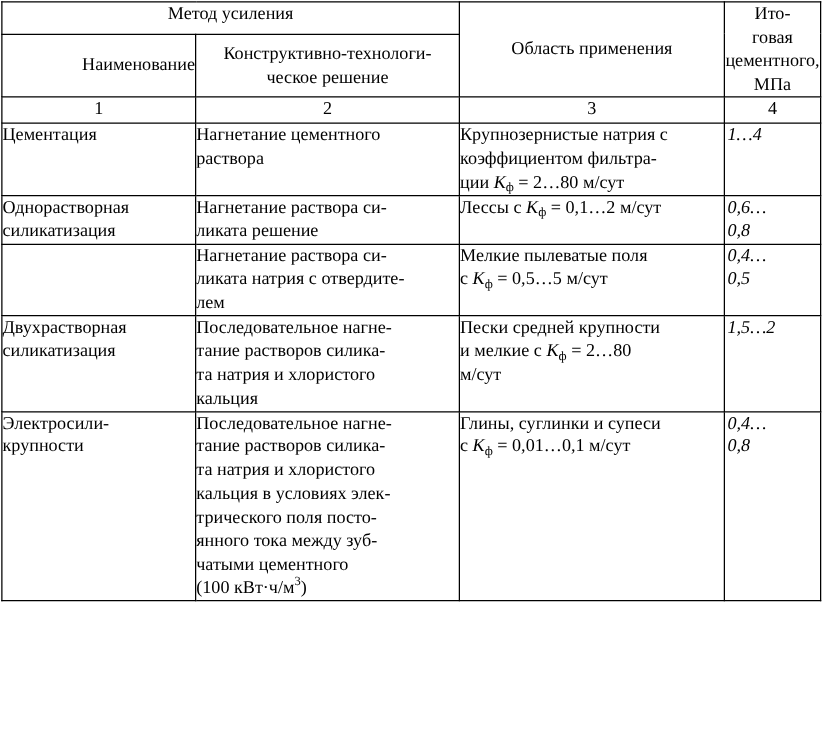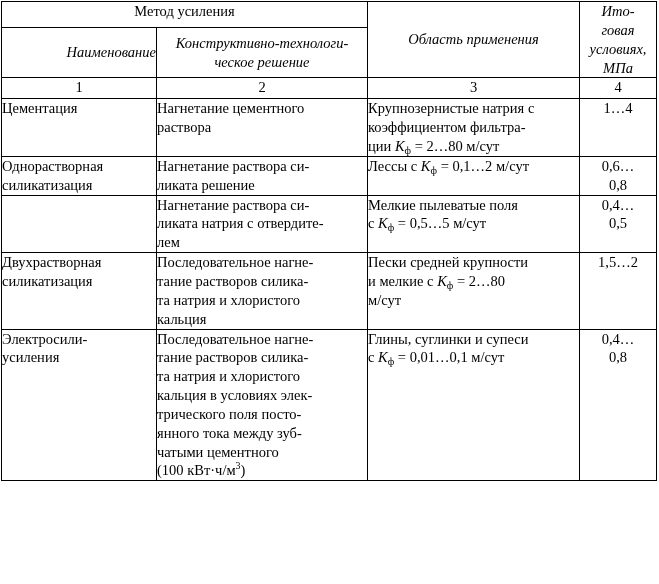--- a/index.html
+++ b/index.html
@@ -49,37 +49,36 @@
     text-align: center;
     padding: 6px 6px 6px 6px;
     font-size: 15px;
   }
   .hdr-cell.left-ind {
     text-align: right;
     padding-left: 10px;
   }
   .hdr-cell.tall {
     vertical-align: middle;
-    font-style: italic;
   }
   .numrow td {
     text-align: center;
     font-size: 15px;
     padding: 2px 0 3px 0;
     height: 20px;
   }
   .body-cell {
     padding: 5px 6px 7px 7px;
     font-size: 14.5px;
     line-height: 1.33;
   }
   .body-cell.center {
-    text-align: center;
     padding-left: 2px;
     padding-right: 2px;
+    font-style: italic;
   }
   .blank {
     color: transparent;
   }
   i.it { font-style: italic; }
   sub.sb { font-size: 10px; vertical-align: baseline; position: relative; bottom: -3px; }
   sup.sp { font-size: 10px; vertical-align: baseline; position: relative; top: -6px; }
   .line { display: block; }
   .cell-pad-top {
     padding-top: 6px;
@@ -96,21 +95,21 @@
         <col class="c3">
         <col class="c4">
     </colgroup>
     <tbody>
       <tr>
         <td class="hdr-span" colspan="2">Метод усиления</td>
         <td rowspan="2" class="hdr-cell tall">Область применения</td>
         <td rowspan="2" class="hdr-cell tall">
           <span class="line">Ито-</span>
           <span class="line">говая</span>
-          <span class="line">условиях,</span>
+          <span class="line">цементного,</span>
           <span class="line">МПа</span>
         </td>
       </tr>
       <tr>
         <td class="hdr-cell left-ind tall">Наименование</td>
         <td class="hdr-cell tall">
           <span class="line">Конструктивно-технологи-</span>
           <span class="line">ческое решение</span>
         </td>
       </tr>
@@ -194,21 +193,21 @@
           <span class="line">м/сут</span>
         </td>
         <td class="body-cell center">
           <span class="line">1,5…2</span>
         </td>
       </tr>
 
       <tr>
         <td class="body-cell">
           <span class="line">Электросили-</span>
-          <span class="line">усиления</span>
+          <span class="line">крупности</span>
         </td>
         <td class="body-cell">
           <span class="line">Последовательное нагне-</span>
           <span class="line">тание растворов силика-</span>
           <span class="line">та натрия и хлористого</span>
           <span class="line">кальция в условиях элек-</span>
           <span class="line">трического поля посто-</span>
           <span class="line">янного тока между зуб-</span>
           <span class="line">чатыми цементного</span>
           <span class="line">(100 кВт·ч/м<sup class="sp">3</sup>)</span>

